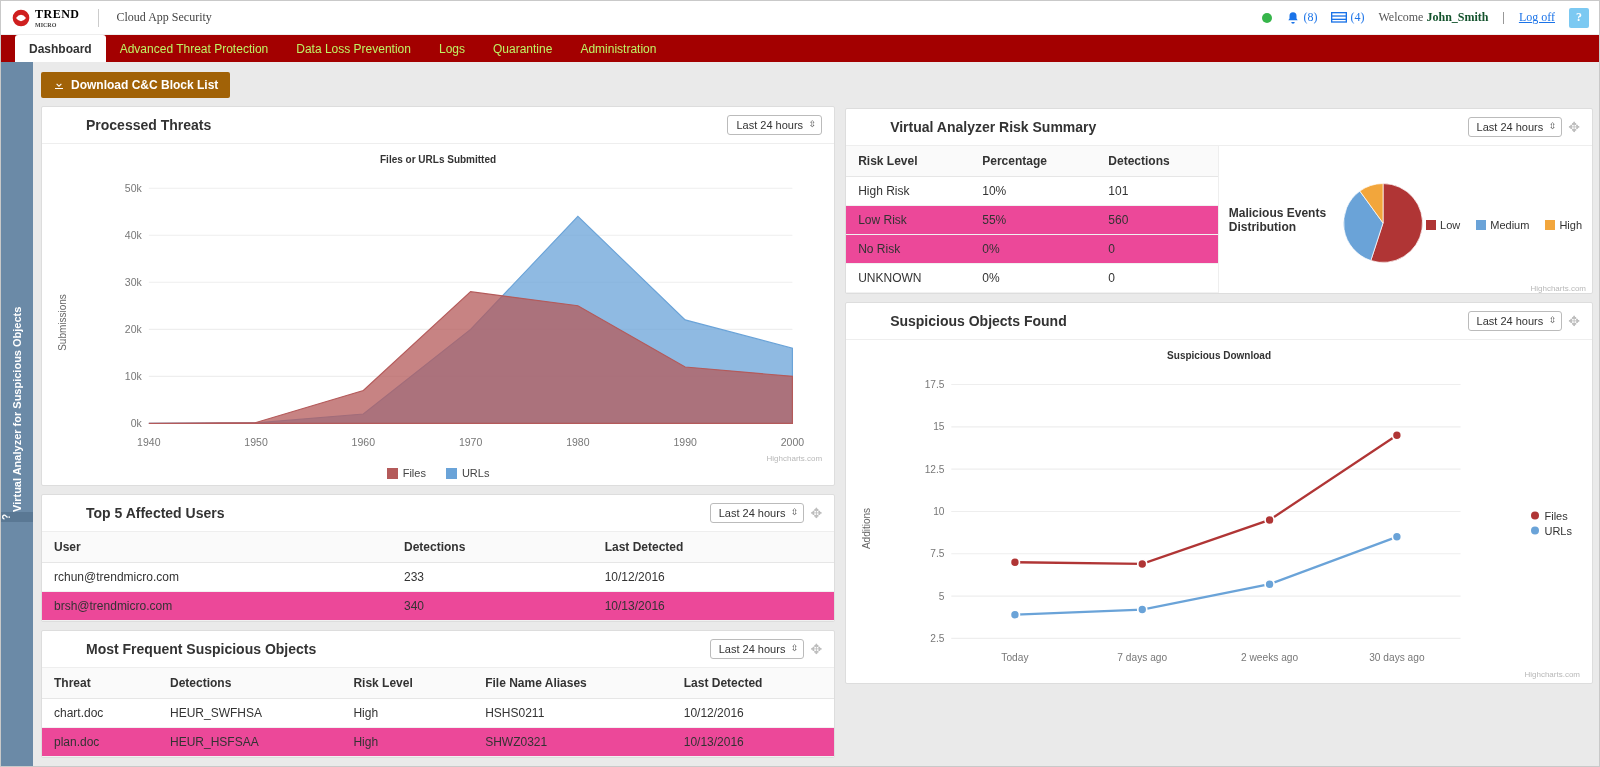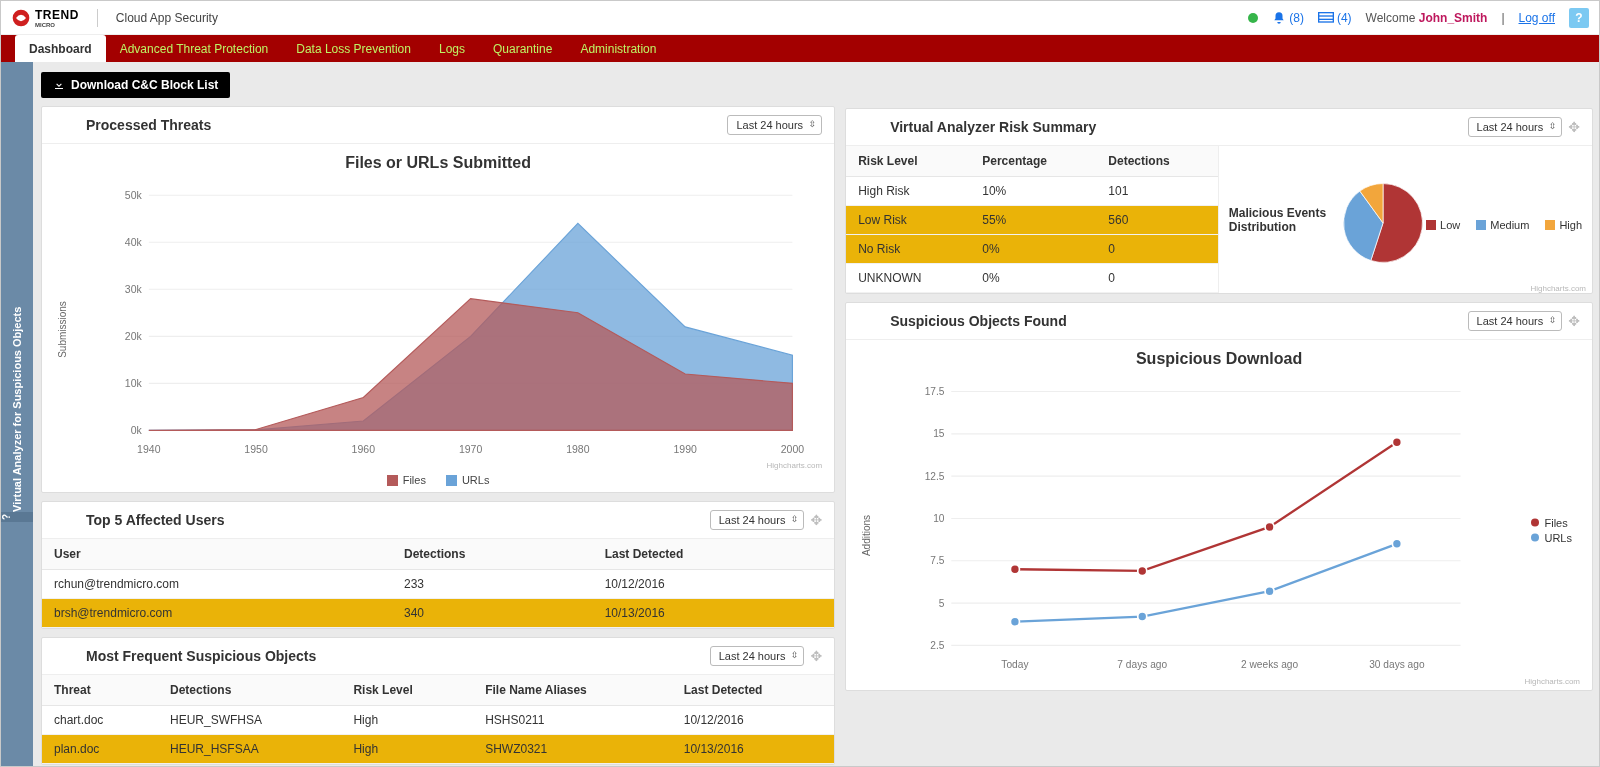--- a/index.html
+++ b/index.html
@@ -8,70 +8,70 @@
   font-size: 12px;
   color: #333;
   background: #fff;
   width: 1600px;
   height: 767px;
   overflow: hidden;
 }
 .outer-frame { border: 1px solid #c9c9c9; width:100%; height:100%; display:flex; flex-direction:column; }
 .topbar {
   display: flex; align-items: center; justify-content: space-between;
-  height: 34px; padding: 0 10px; border-bottom: 1px solid #eee;
+  height: 34px; padding: 0 10px; border-bottom: 1px solid #eee; font-family: Liberation Serif, serif;
 }
 .topbar-left { display:flex; align-items:center; gap:10px; }
 .logo { display:flex; align-items:center; gap:4px; font-weight:bold; color:#333;}
 .logo svg { width:20px; height:20px; }
 .logo-brand { color:#000; font-size:12px; letter-spacing:0.5px; }
 .logo-sub { font-size:6px; color:#444; display:block; line-height:6px; }
 .vdiv { width:1px; height:18px; background:#ccc; margin:0 8px; }
 .product { color:#444; font-size:12px; }
 .topbar-right { display:flex; align-items:center; gap:14px; font-size:12px; color:#555;}
 .green-dot { width:10px; height:10px; border-radius:50%; background:#36b54a; display:inline-block;}
 .bell, .mailish { color:#1a73e8; display:flex; align-items:center; gap:3px; cursor:pointer;}
 .welcome { color:#555; }
-.welcome b { color:#be185d; }
+.welcome b { color:#14532d; }
 .logoff { color:#1a73e8; text-decoration:underline; cursor:pointer;}
 .helpbox { width:20px; height:20px; background:#7cc9f2; color:#fff; display:flex; align-items:center; justify-content:center; font-weight:bold; border-radius:2px; cursor:pointer;}
 .tabbar { background:#a30000; height:27px; display:flex; align-items:stretch; padding-left:14px; }
 .tab { color:#bef264; font-size:12px; padding:0 14px; display:flex; align-items:center; cursor:pointer; }
 .tab.active { background:#fff; color:#333; font-weight:bold; border-top-left-radius:3px; border-top-right-radius:3px; }
 .content { flex:1; background:#fcfcfc; display:flex; overflow:hidden; padding:0; }
 .vtab {
   width:32px; background:#6b8aa7; color:#fff; writing-mode:vertical-rl; transform:rotate(180deg);
   display:flex; align-items:center; justify-content:center; font-size:11px; font-weight:bold;
   padding:10px 0; position:relative; cursor:pointer;
 }
 .vtab-help { background:#5a7894; width:100%; text-align:center; padding:2px 0; font-size:10px; }
 .board { flex:1; background:#eaeaea; padding:10px 6px 6px 8px; display:flex; gap:10px; overflow:auto;}
 .dl-btn {
-  background:#000000; color:#fff; border:none; padding:6px 12px; font-size:12px; font-weight:bold;
+  background:#a16207; color:#fff; border:none; padding:6px 12px; font-size:12px; font-weight:bold;
   display:inline-flex; align-items:center; gap:6px; border-radius:2px; cursor:pointer;
 }
 .panel { background:#fff; border:1px solid #ddd; border-radius:2px; }
 .panel-hd { display:flex; align-items:center; justify-content:space-between; padding:8px 12px; border-bottom:1px solid #eee;}
 .panel-hd h3 { font-size:14px; color:#333; font-weight:bold;padding-left:32px;}
 .hd-right { display:flex; align-items:center; gap:6px;}
 .time-select { border:1px solid #bbb; border-radius:3px; padding:3px 18px 3px 8px; font-size:11px; background:#fff; position:relative; cursor:pointer;}
 .time-select::after { content:"⇳"; font-size:9px; position:absolute; right:5px; top:3px; color:#555; }
 .add-widget { color:#bdbdbd; font-size:14px; cursor:pointer; }
-.chart-title { text-align:center; font-size:16px; font-weight:bold; color:#333; margin:10px 0 2px;}
+.chart-title { text-align:center; font-size:10px; font-weight:bold; color:#333; margin:10px 0 2px;}
 .chart-area { position:relative; height:300px; padding:10px 30px 10px 60px; }
 .axis-label-y { position:absolute; left:20px; top:50%; transform:translateX(-50%) rotate(-90deg); font-size:10px; color:#666; }
 .chart-svg { width:100%; height:100%; }
 .legend { display:flex; justify-content:center; gap:20px; font-size:11px; color:#444; padding-bottom:6px;}
 .legend .key { display:flex; align-items:center; gap:5px;}
 .legend .sw { width:11px; height:11px;}
 .highcharts { position:absolute; right:12px; bottom:4px; font-size:8px; color:#b8b8b8;}
 table.data { width:100%; border-collapse:collapse; font-size:12px;}
 table.data th { text-align:left; font-weight:bold; color:#333; padding:8px 12px; border-bottom:1px solid #e6e6e6; background:#fafafa;}
 table.data td { padding:7px 12px; border-bottom:1px solid #f1f1f1; color:#333;}
-table.data tr.alt td, table.data tr.alt th.row { background:#eab308; }
+table.data tr.alt td, table.data tr.alt th.row { background:#ec4899; }
 .linkish { color:#1a73e8; cursor:pointer; }
 .risk-layout { display:flex; }
 .risk-table { flex:0.55; border-right:1px solid #eee; }
 .pie-box { flex:0.45; padding:10px 10px 4px; display:flex; flex-direction:row; align-items:center; position:relative;}
 .pie-title { font-size:12px; font-weight:bold; color:#333; margin-bottom:6px;}
 .pie-svg { width:130px; height:130px; }
 .pie-legend { display:flex; gap:16px; font-size:11px; margin-top:4px;}
 .pie-legend .key { display:flex; align-items:center; gap:4px;}
 .susp-chart { position:relative; height:320px; padding:10px 120px 10px 60px; }
 .susp-legend { position:absolute; right:20px; top:50%; transform:translateY(-50%); font-size:11px;}

